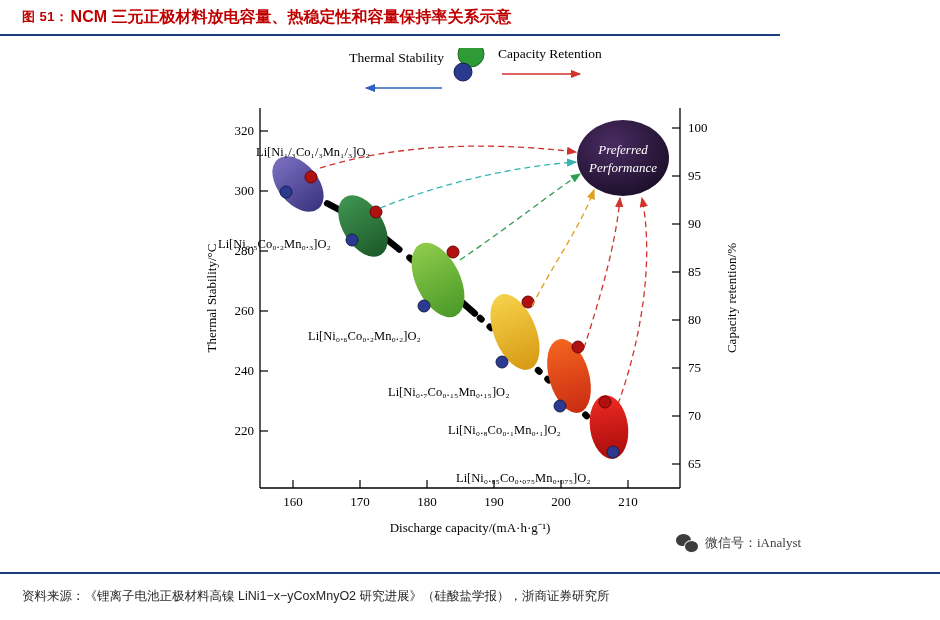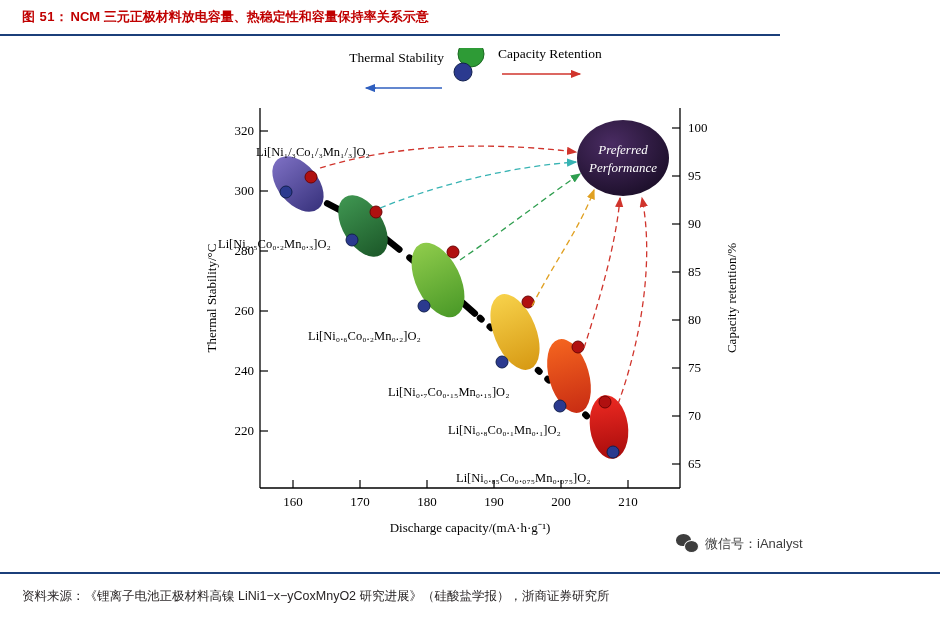--- a/index.html
+++ b/index.html
@@ -36,21 +36,21 @@
   .header-tag {
     color: #c00000;
     font-size: 13px;
     font-weight: bold;
     margin-left: 22px;
     letter-spacing: 0.5px;
     white-space: nowrap;
   }
   .header-title {
     color: #c00000;
-    font-size: 13px;
+    font-size: 16px;
     font-weight: bold;
     margin-left: 2px;
     white-space: nowrap;
   }
 
   
   .footer {
     position: absolute;
     left: 0;
     top: 572px;
@@ -67,22 +67,22 @@
     color: #231f20;
     white-space: nowrap;
   }
 
   
   .watermark {
     position: absolute;
     left: 676px;
     top: 534px;
     display: flex;
-    align-items: center;
     gap: 7px;
+    font-family: Liberation Serif, serif;
   }
   .wechat-icon {
     width: 22px;
     height: 19px;
     position: relative;
   }
   .wechat-icon .b1 {
     position: absolute;
     left: 0;
     top: 0;

